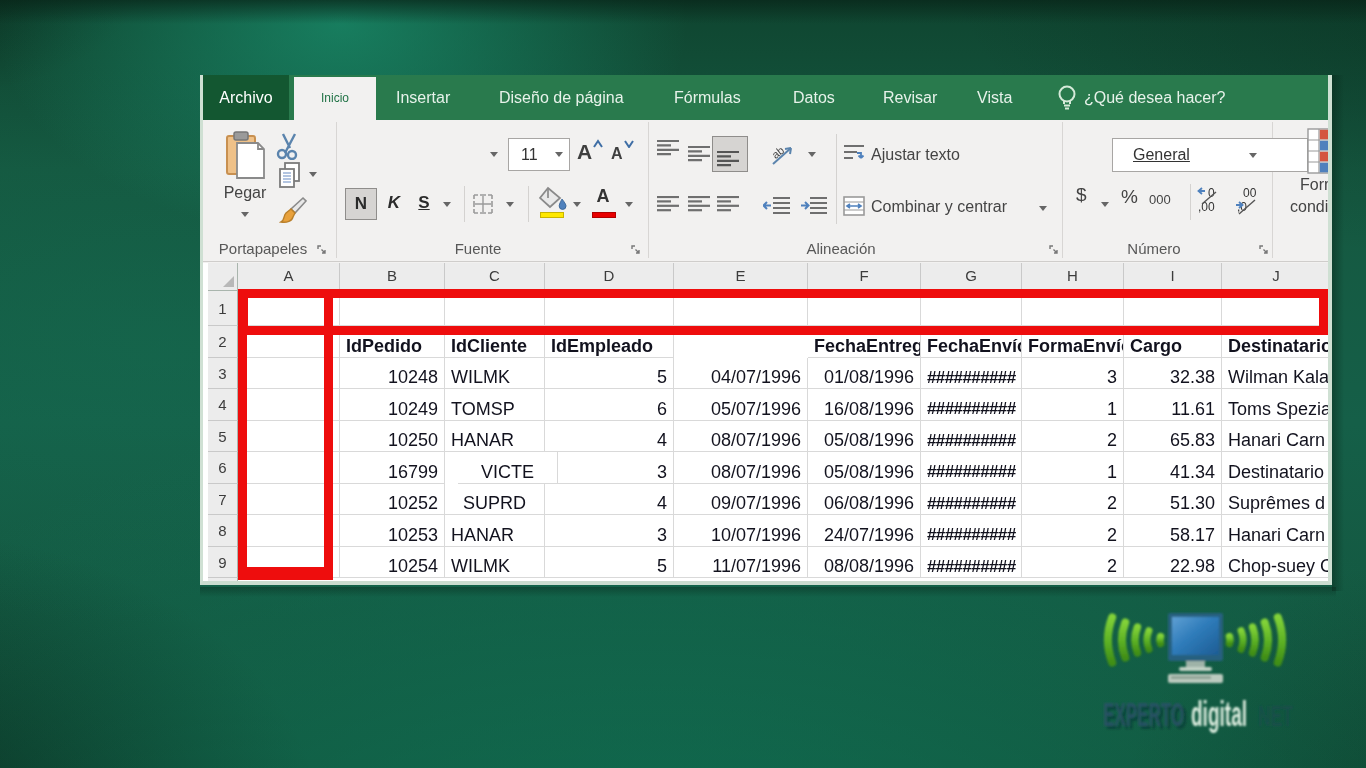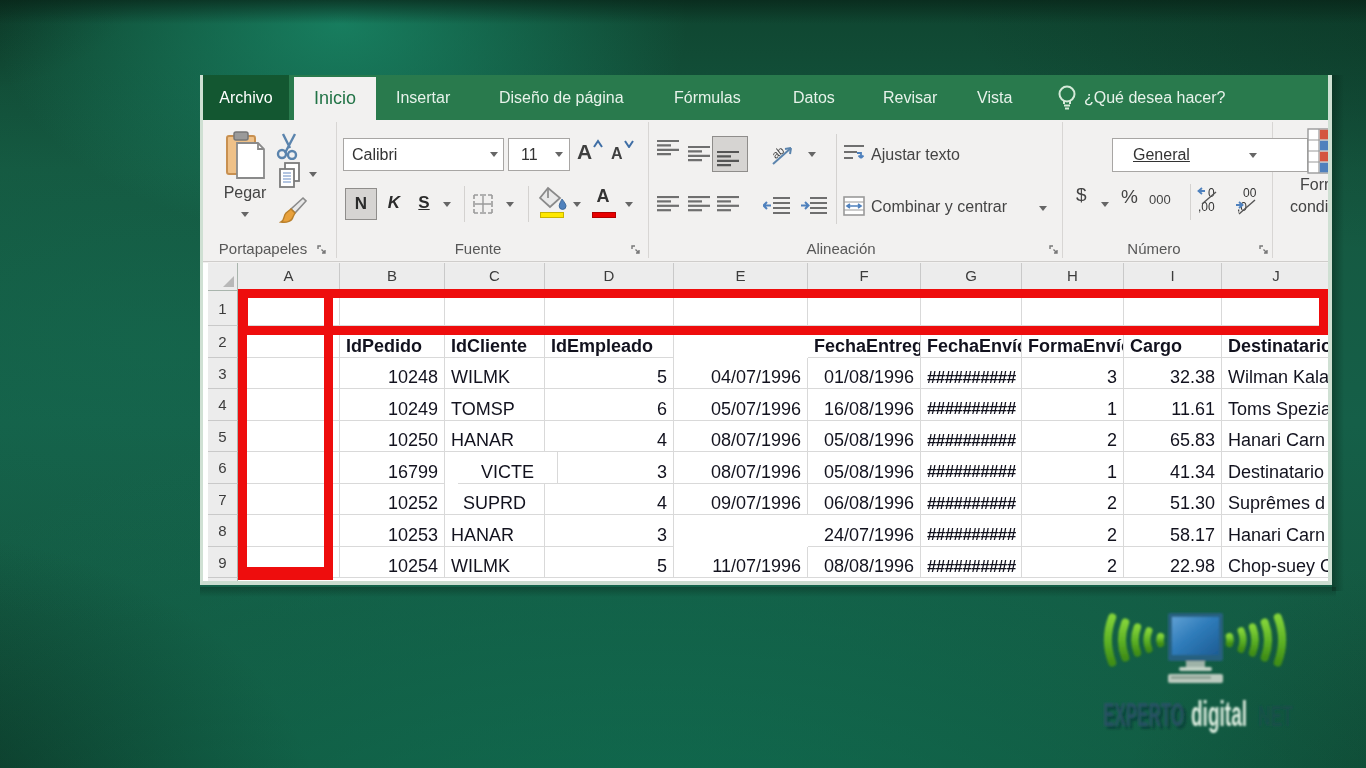--- a/index.html
+++ b/index.html
@@ -20,21 +20,21 @@
   .abs{position:absolute;}
   
   #win{position:absolute;left:200px;top:75px;width:1125px;height:506px;background:#f2f1f0;overflow:hidden;
        border-left:3px solid #cfe0d3;border-right:4px solid #cfe0d3;
        border-bottom:4px solid #cbdccf;box-sizing:content-box;}
   #tabbar{position:absolute;left:0;top:0;width:1128px;height:45px;background:#297a4d;}
   .tab{position:absolute;top:0;height:45px;line-height:45px;color:#e7f2ea;font-size:16px;}
   #archivo{position:absolute;left:0;top:0;width:86px;height:45px;background:#135731;color:#fff;
            text-align:center;line-height:45px;font-size:16px;}
   #inicio{position:absolute;left:91px;top:2px;width:82px;height:43px;background:#f2f1f0;color:#217346;
-          text-align:center;line-height:43px;font-size:18px;}
+          text-align:center;line-height:43px;font-size:12px;}
   #ribbon{position:absolute;left:0;top:45px;width:1128px;height:142px;background:#f2f1f0;
           border-bottom:1px solid #cfcdcb;box-sizing:border-box;}
   .glabel{position:absolute;top:120px;font-size:15px;color:#585858;text-align:center;}
   .combo{position:absolute;background:#fff;border:1px solid #a8a6a4;box-sizing:border-box;
          font-size:16px;color:#333;}
   .caret{position:absolute;width:0;height:0;border-left:4px solid transparent;border-right:4px solid transparent;border-top:5px solid #666;}
   .btxt{position:absolute;font-size:16px;color:#444;}
   
   #sheet{position:absolute;left:0;top:188px;width:1128px;height:320px;background:#fff;}
   .colhdr{position:absolute;top:0;height:27px;background:#ececec;border-right:1px solid #c9c9c9;
@@ -92,21 +92,20 @@
 </svg>
 <div class="caret" style="left:106px;top:52px;"></div>
 <svg class="abs" style="left:76px;top:76px;" width="28" height="28" viewBox="0 0 28 28">
 <path d="M24 2 L12 13 L16 17 L27 5 Z" fill="#e8e8e8" stroke="#8a8a8a" stroke-width="1.6"></path>
 <path d="M12 13 L7 17 C4 20 6 24 2 26 C8 27 13 25 14 21 L16 17 Z" fill="#e8a13c" stroke="#b97f2a" stroke-width="1.4"></path>
 </svg>
 <div class="glabel" style="left:8px;width:104px;">Portapapeles</div>
 <svg class="abs" style="left:114px;top:125px;" width="12" height="12" viewBox="0 0 12 12">
 <path d="M1 4 L1 1 L4 1 M8 5 L8 8 L5 8 M4.5 4.5 L8 8 M8 8 L8 5.4 M8 8 L5.4 8" stroke="#777" stroke-width="1.4" fill="none"></path>
 </svg>
-<div class="combo" style="left:140px;top:18px;width:161px;height:33px;line-height:31px;padding-left:8px;">Calibri</div>
 <div class="caret" style="left:287px;top:32px;"></div>
 <div class="combo" style="left:305px;top:18px;width:62px;height:33px;line-height:31px;padding-left:12px;">11</div>
 <div class="caret" style="left:352px;top:32px;"></div>
 <div class="abs" style="left:374px;top:20px;font-size:21px;font-weight:bold;color:#3f3f3f;">A</div>
 <svg class="abs" style="left:390px;top:18px;" width="10" height="10" viewBox="0 0 10 10">
         <path d="M1 9 L5 3 L9 9" fill="none" stroke="#3f6ea5" stroke-width="2"></path>
       </svg>
 <div class="abs" style="left:408px;top:25px;font-size:16px;font-weight:bold;color:#3f3f3f;">A</div>
 <svg class="abs" style="left:421px;top:18px;" width="10" height="10" viewBox="0 0 10 10">
         <path d="M1 3 L5 9 L9 3" fill="none" stroke="#3f6ea5" stroke-width="2"></path>
@@ -322,20 +321,21 @@
 <div class="cell num" style="left:342px;top:409px;width:129px;height:31px;line-height:39px;">4</div>
 <div class="cell num" style="left:471px;top:409px;width:134px;height:31px;line-height:39px;">09/07/1996</div>
 <div class="cell num" style="left:605px;top:409px;width:113px;height:31px;line-height:39px;">06/08/1996</div>
 <div class="cell" style="font-weight:bold;font-size:17px;letter-spacing:-0.6px;left:718px;top:409px;width:101px;height:31px;line-height:39px;">##########</div>
 <div class="cell num" style="left:819px;top:409px;width:102px;height:31px;line-height:39px;">2</div>
 <div class="cell num" style="left:921px;top:409px;width:98px;height:31px;line-height:39px;">51.30</div>
 <div class="cell" style="left:1019px;top:409px;width:109px;height:31px;line-height:39px;">Suprêmes d</div>
 <div class="cell num" style="left:137px;top:440px;width:105px;height:32px;line-height:40px;">10253</div>
 <div class="cell" style="left:242px;top:440px;width:100px;height:32px;line-height:40px;">HANAR</div>
 <div class="cell num" style="left:342px;top:440px;width:129px;height:32px;line-height:40px;">3</div>
+<div class="cell num" style="left:471px;top:440px;width:134px;height:32px;line-height:40px;">10/07/1996</div>
 <div class="cell num" style="left:605px;top:440px;width:113px;height:32px;line-height:40px;">24/07/1996</div>
 <div class="cell" style="font-weight:bold;font-size:17px;letter-spacing:-0.6px;left:718px;top:440px;width:101px;height:32px;line-height:40px;">##########</div>
 <div class="cell num" style="left:819px;top:440px;width:102px;height:32px;line-height:40px;">2</div>
 <div class="cell num" style="left:921px;top:440px;width:98px;height:32px;line-height:40px;">58.17</div>
 <div class="cell" style="left:1019px;top:440px;width:109px;height:32px;line-height:40px;">Hanari Carn</div>
 <div class="cell num" style="left:137px;top:472px;width:105px;height:31px;line-height:39px;">10254</div>
 <div class="cell" style="left:242px;top:472px;width:100px;height:31px;line-height:39px;">WILMK</div>
 <div class="cell num" style="left:342px;top:472px;width:129px;height:31px;line-height:39px;">5</div>
 <div class="cell num" style="left:471px;top:472px;width:134px;height:31px;line-height:39px;">11/07/1996</div>
 <div class="cell num" style="left:605px;top:472px;width:113px;height:31px;line-height:39px;">08/08/1996</div>

